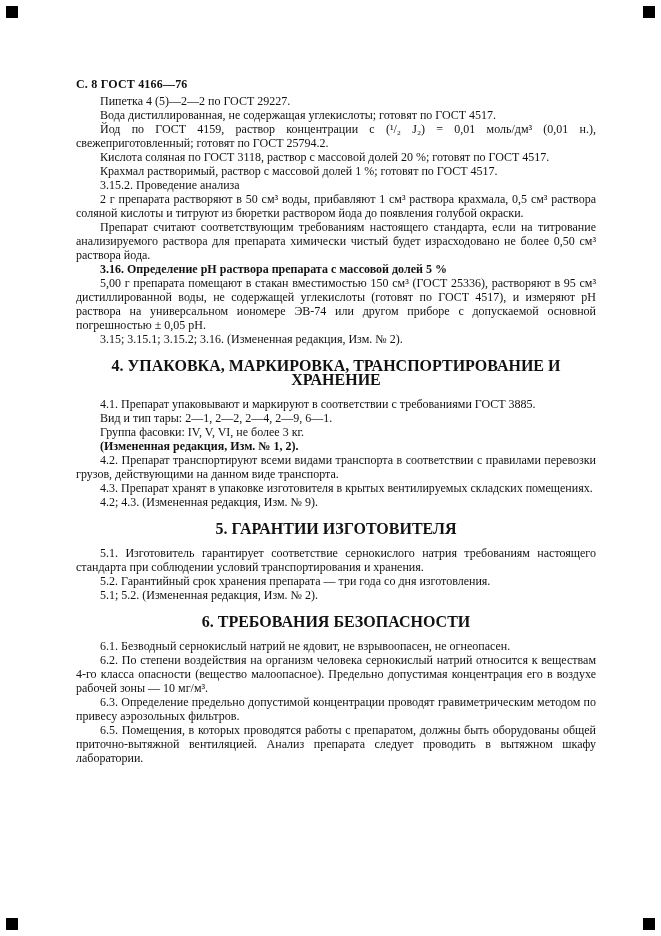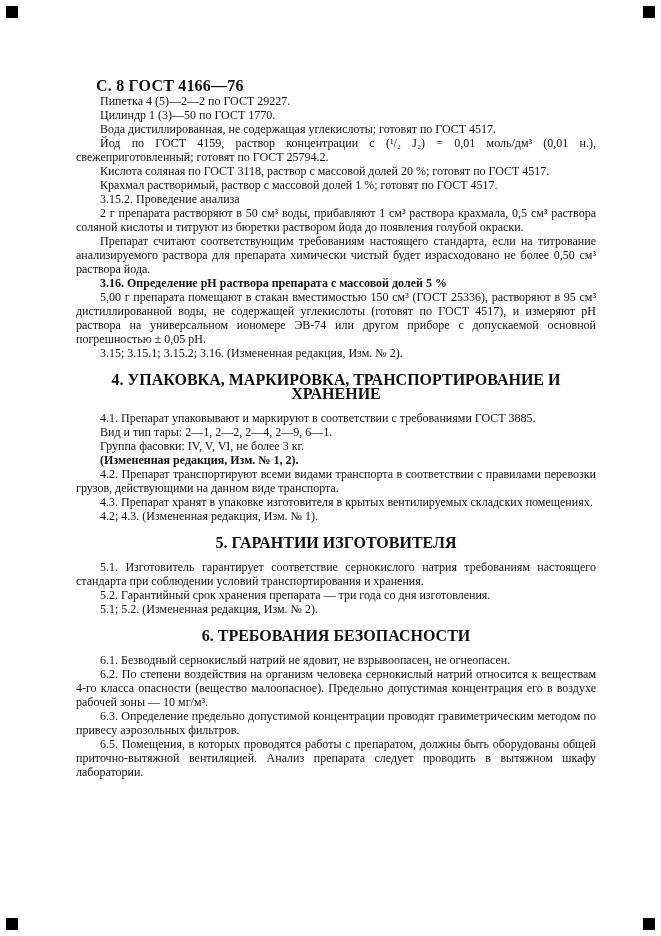--- a/index.html
+++ b/index.html
@@ -22,24 +22,23 @@
     width: 12px; height: 12px;
     background: #000000;
   }
   .corner.tl { left: 6px;  top: 6px; }
   .corner.tr { right: 6px; top: 6px; }
   .corner.bl { left: 6px;  bottom: 6px; }
   .corner.br { right: 6px; bottom: 6px; }
   .running-header {
     position: absolute;
     left: 76px; top: 77px;
-    font-size: 16px;
+    font-size: 12px;
     font-weight: bold;
     letter-spacing: 0.2px;
-    margin-left: 20px;
   }
   .body-text {
     position: absolute;
     left: 76px; top: 94px;
     width: 520px;
     font-size: 12px;
     line-height: 14px;
     text-align: justify;
   }
   .body-text p {
@@ -64,21 +63,20 @@
   <div class="corner tl"></div>
   <div class="corner tr"></div>
   <div class="corner bl"></div>
   <div class="corner br"></div>
 
   <div class="running-header">С. 8 ГОСТ 4166—76</div>
 
   <div class="body-text">
 
     <p>Пипетка 4 (5)—2—2 по ГОСТ 29227.</p>
-    <p>Цилиндр 1 (3)—50 по ГОСТ 1770.</p>
     <p>Вода дистиллированная, не содержащая углекислоты; готовят по ГОСТ 4517.</p>
     <p>Йод по ГОСТ 4159, раствор концентрации с (¹/₂ J₂) = 0,01 моль/дм³ (0,01 н.), свежеприготовленный; готовят по ГОСТ 25794.2.</p>
     <p>Кислота соляная по ГОСТ 3118, раствор с массовой долей 20 %; готовят по ГОСТ 4517.</p>
     <p>Крахмал растворимый, раствор с массовой долей 1 %; готовят по ГОСТ 4517.</p>
     <p>3.15.2. Проведение анализа</p>
     <p>2 г препарата растворяют в 50 см³ воды, прибавляют 1 см³ раствора крахмала, 0,5 см³ раствора соляной кислоты и титруют из бюретки раствором йода до появления голубой окраски.</p>
     <p>Препарат считают соответствующим требованиям настоящего стандарта, если на титрование анализируемого раствора для препарата химически чистый будет израсходовано не более 0,50 см³ раствора йода.</p>
     <p class="bold">3.16. Определение рН раствора препарата с массовой долей 5 %</p>
     <p>5,00 г препарата помещают в стакан вместимостью 150 см³ (ГОСТ 25336), растворяют в 95 см³ дистиллированной воды, не содержащей углекислоты (готовят по ГОСТ 4517), и измеряют рН раствора на универсальном иономере ЭВ-74 или другом приборе с допускаемой основной погрешностью ± 0,05 рН.</p>
     <p>
@@ -87,21 +85,21 @@
 
     <h2 class="section-heading">4. УПАКОВКА, МАРКИРОВКА, ТРАНСПОРТИРОВАНИЕ И ХРАНЕНИЕ</h2>
 
     <p>4.1. Препарат упаковывают и маркируют в соответствии с требованиями ГОСТ 3885.</p>
     <p>Вид и тип тары: 2—1, 2—2, 2—4, 2—9, 6—1.</p>
     <p>Группа фасовки: IV, V, VI, не более 3 кг.</p>
     <p class="bold">(Измененная редакция, Изм. № 1, 2).</p>
     <p>4.2. Препарат транспортируют всеми видами транспорта в соответствии с правилами перевозки грузов, действующими на данном виде транспорта.</p>
     <p>4.3. Препарат хранят в упаковке изготовителя в крытых вентилируемых складских помещениях.</p>
     <p>
-      <span>4.2; 4.3. </span><span class="amend">(Измененная редакция, Изм. № 1).</span>
+      <span>4.2; 4.3. </span><span class="amend">(Измененная редакция, Изм. № 9).</span>
     </p>
 
     <h2 class="section-heading">5. ГАРАНТИИ ИЗГОТОВИТЕЛЯ</h2>
 
     <p>5.1. Изготовитель гарантирует соответствие сернокислого натрия требованиям настоящего стандарта при соблюдении условий транспортирования и хранения.</p>
     <p>5.2. Гарантийный срок хранения препарата — три года со дня изготовления.</p>
     <p>
       <span>5.1; 5.2. </span><span class="amend">(Измененная редакция, Изм. № 2).</span>
     </p>
 

